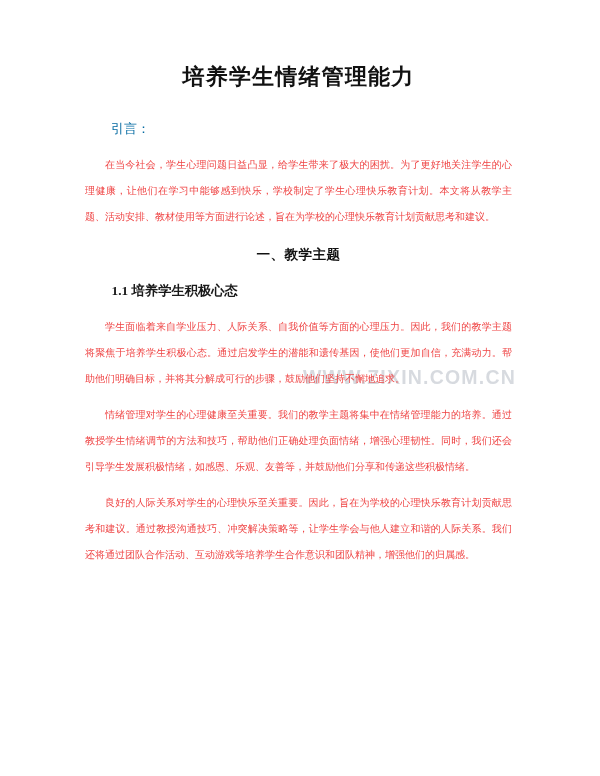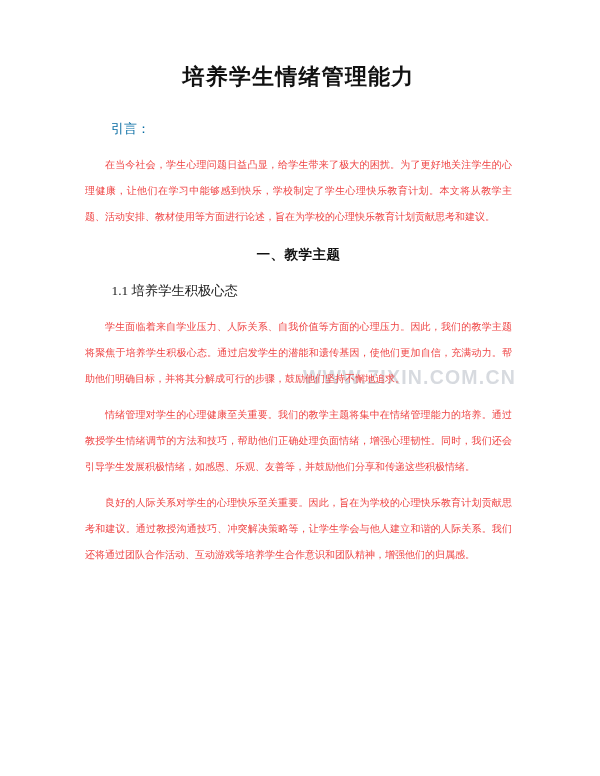--- a/index.html
+++ b/index.html
@@ -86,21 +86,21 @@
     line-height: 26px;
     text-indent: 0;
     letter-spacing: 0.4px;
     color: #111111;
     text-align: center;
   }
 
   h3.sub-heading {
     margin: 10px 0 0 0;
     font-size: 13.3px;
-    font-weight: 400;
+    font-weight: 700;
     line-height: 26px;
     text-indent: 2em;
     color: #1a1a1a;
   }
 </style>
 </head>
 <body>
 
 <div class="page">
 

